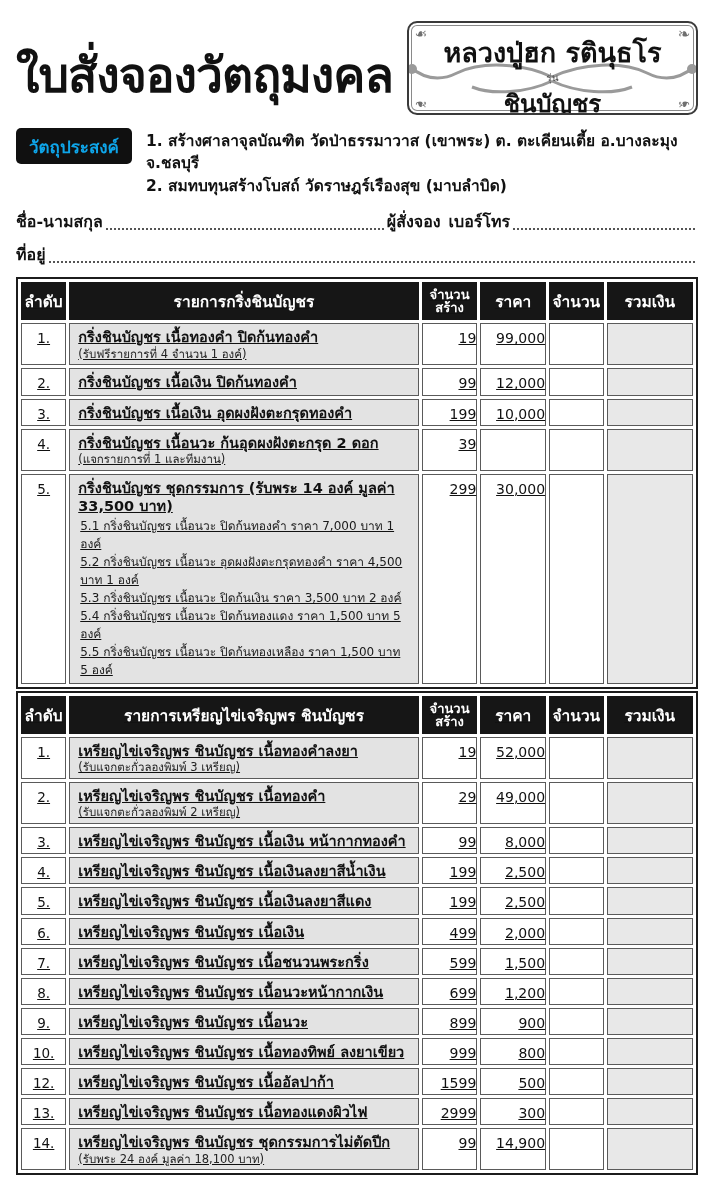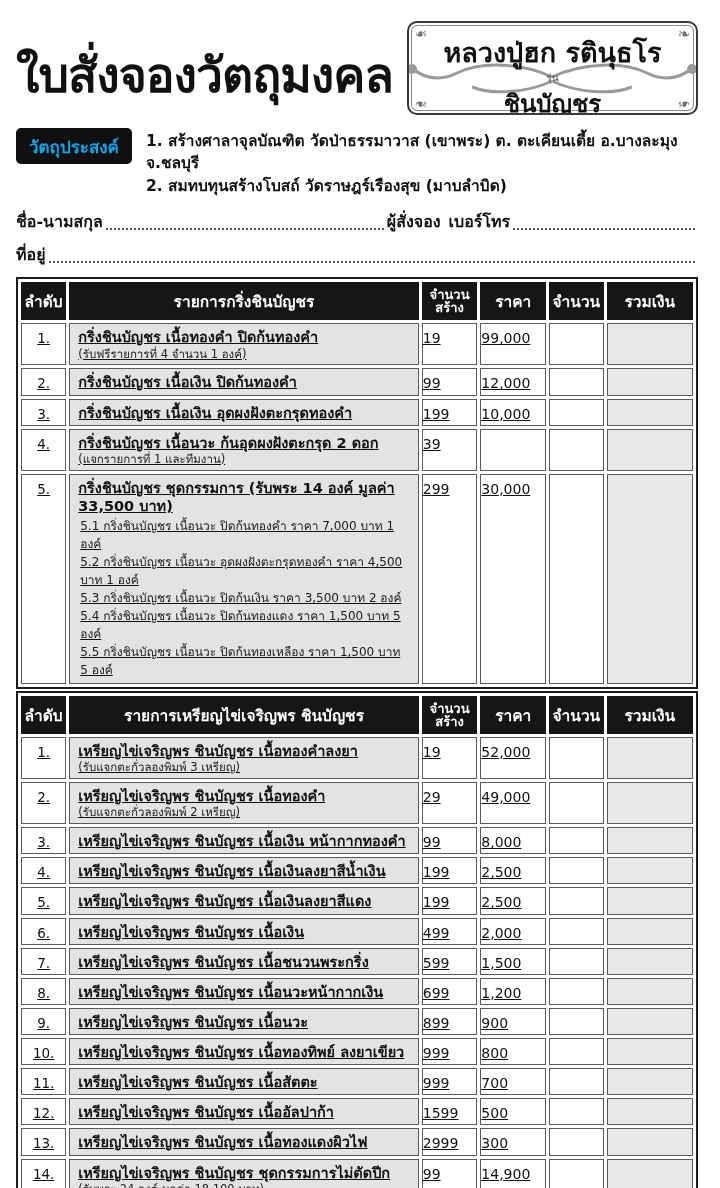--- a/index.html
+++ b/index.html
@@ -56,21 +56,21 @@
     font-size:15.5px; padding:5px 2px; vertical-align:middle;
   }
   th .two-line { font-size:13px; line-height:13px; display:block; }
   td { border:1px solid #5a5a5a; vertical-align:top; font-size:14px; }
   td.no { text-align:center; padding-top:6px; background:#fff; font-size:13.5px; }
   td.item { background:#e3e3e3; padding:4px 8px 3px; }
   .item-main { font-weight:bold; font-size:14.5px; line-height:1.25; }
   .item-note { font-size:11.5px; line-height:1.3; color:#222; }
   .subitems { padding:2px 0 1px 2px; }
   .subitems div { font-size:12px; line-height:1.5; color:#1a1a1a; }
-  td.num { text-align:left; padding-top:6px; font-size:14px; background:#fff; }
+  td.num { text-align:right; padding-top:6px; font-size:14px; background:#fff; }
   td.qty { background:#fff; }
   td.total { background:#e8e8e8; }
 </style>
 </head>
 <body>
 
 <div class="page">
 
   <div class="header">
     <div class="doc-title">ใบสั่งจองวัตถุมงคล</div>
@@ -315,30 +315,20 @@
       <td class="no">10.</td>
       <td class="item">
             <div class="item-main">เหรียญไข่เจริญพร ชินบัญชร เนื้อทองทิพย์ ลงยาเขียว</div>
           </td>
       <td class="num">999</td>
       <td class="num">800</td>
       <td class="qty"></td>
       <td class="total"></td>
     </tr>
     <tr>
-      <td class="no">11.</td>
-      <td class="item">
-            <div class="item-main">เหรียญไข่เจริญพร ชินบัญชร เนื้อสัตตะ</div>
-          </td>
-      <td class="num">999</td>
-      <td class="num">700</td>
-      <td class="qty"></td>
-      <td class="total"></td>
-    </tr>
-    <tr>
       <td class="no">12.</td>
       <td class="item">
             <div class="item-main">เหรียญไข่เจริญพร ชินบัญชร เนื้ออัลปาก้า</div>
           </td>
       <td class="num">1599</td>
       <td class="num">500</td>
       <td class="qty"></td>
       <td class="total"></td>
     </tr>
     <tr>

